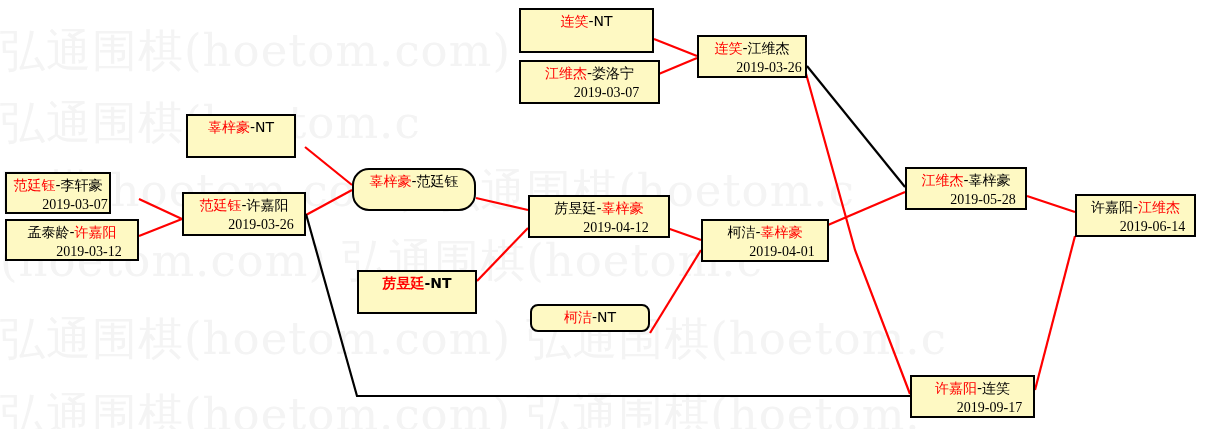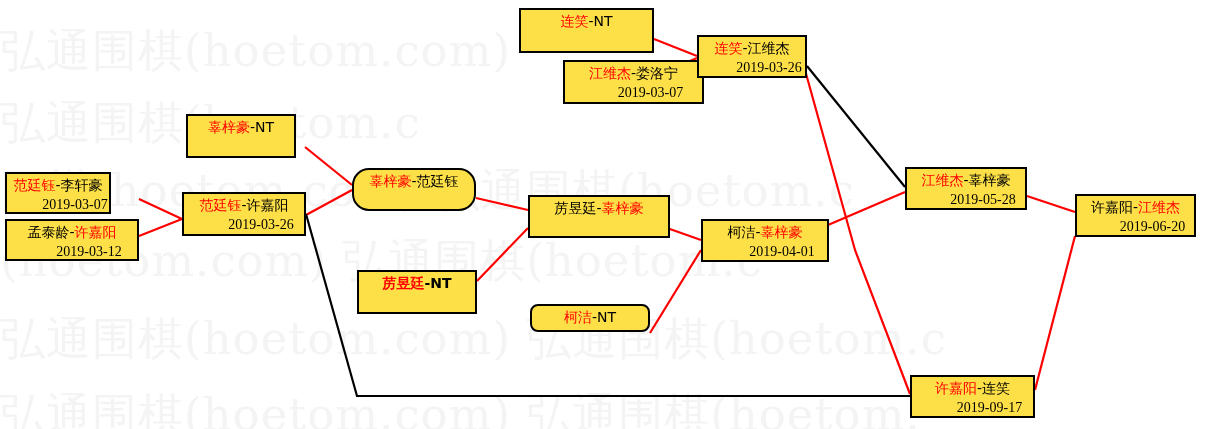--- a/index.html
+++ b/index.html
@@ -31,21 +31,21 @@
   #edge-layer{
     position:absolute;
     inset:0;
     z-index:1;
     pointer-events:none;
   }
   .node{
     position:absolute;
     z-index:2;
     box-sizing:border-box;
-    background:#fde047;
+    background:#fef9c3;
     border:2px solid #c2410c;
     text-align:center;
     font-family:"DejaVu Sans","Liberation Sans",sans-serif;
     font-size:14px;
     line-height:19px;
     color:#000000;
     padding-top:2px;
     white-space:nowrap;
     overflow:hidden;
   }
@@ -104,44 +104,45 @@
       <span class="date">2019-03-26</span>
     </div>
     <div class="node" style="left: 352px; top: 168px; width: 124px; height: 43px; border-color: rgb(0, 0, 0); border-radius: 17px;">
       <span class="pair"><span class="w">辜梓豪</span><span class="sep">-</span><span class="l">范廷钰</span></span>
     </div>
     <div class="node" style="left: 357px; top: 270px; width: 120px; height: 44px; border-color: rgb(0, 0, 0); font-weight: bold;">
       <span class="pair"><span class="w">苈昱廷</span><span class="sep">-</span><span class="l">NT</span></span>
     </div>
     <div class="node" style="left: 528px; top: 195px; width: 142px; height: 43px; border-color: rgb(0, 0, 0);">
       <span class="pair"><span class="l">苈昱廷</span><span class="sep">-</span><span class="w">辜梓豪</span></span>
+      <span class="date">2019-04-12</span>
     </div>
     <div class="node" style="left: 530px; top: 304px; width: 120px; height: 28px; border-color: rgb(0, 0, 0); border-radius: 8px;">
       <span class="pair"><span class="w">柯洁</span><span class="sep">-</span><span class="l">NT</span></span>
     </div>
     <div class="node" style="left: 701px; top: 219px; width: 128px; height: 43px; border-color: rgb(0, 0, 0);">
       <span class="pair"><span class="l">柯洁</span><span class="sep">-</span><span class="w">辜梓豪</span></span>
       <span class="date">2019-04-01</span>
     </div>
     <div class="node" style="left: 519px; top: 8px; width: 135px; height: 45px; border-color: rgb(0, 0, 0);">
       <span class="pair"><span class="w">连笑</span><span class="sep">-</span><span class="l">NT</span></span>
     </div>
-    <div class="node" style="left: 519px; top: 60px; width: 141px; height: 44px; border-color: rgb(0, 0, 0); margin-left: 44px;">
+    <div class="node" style="left: 519px; top: 60px; width: 141px; height: 44px; border-color: rgb(0, 0, 0);">
       <span class="pair"><span class="w">江维杰</span><span class="sep">-</span><span class="l">娄洛宁</span></span>
       <span class="date">2019-03-07</span>
     </div>
     <div class="node" style="left: 697px; top: 35px; width: 110px; height: 43px; border-color: rgb(0, 0, 0);">
       <span class="pair"><span class="w">连笑</span><span class="sep">-</span><span class="l">江维杰</span></span>
       <span class="date">2019-03-26</span>
     </div>
     <div class="node" style="left: 905px; top: 167px; width: 122px; height: 43px; border-color: rgb(0, 0, 0);">
       <span class="pair"><span class="w">江维杰</span><span class="sep">-</span><span class="l">辜梓豪</span></span>
       <span class="date">2019-05-28</span>
     </div>
     <div class="node" style="left: 910px; top: 375px; width: 125px; height: 43px; border-color: rgb(0, 0, 0);">
       <span class="pair"><span class="w">许嘉阳</span><span class="sep">-</span><span class="l">连笑</span></span>
       <span class="date">2019-09-17</span>
     </div>
     <div class="node" style="left: 1075px; top: 194px; width: 121px; height: 43px; border-color: rgb(0, 0, 0);">
       <span class="pair"><span class="l">许嘉阳</span><span class="sep">-</span><span class="w">江维杰</span></span>
-      <span class="date">2019-06-20</span>
+      <span class="date">2019-06-14</span>
     </div>
   </div>
 
 </body></html>

